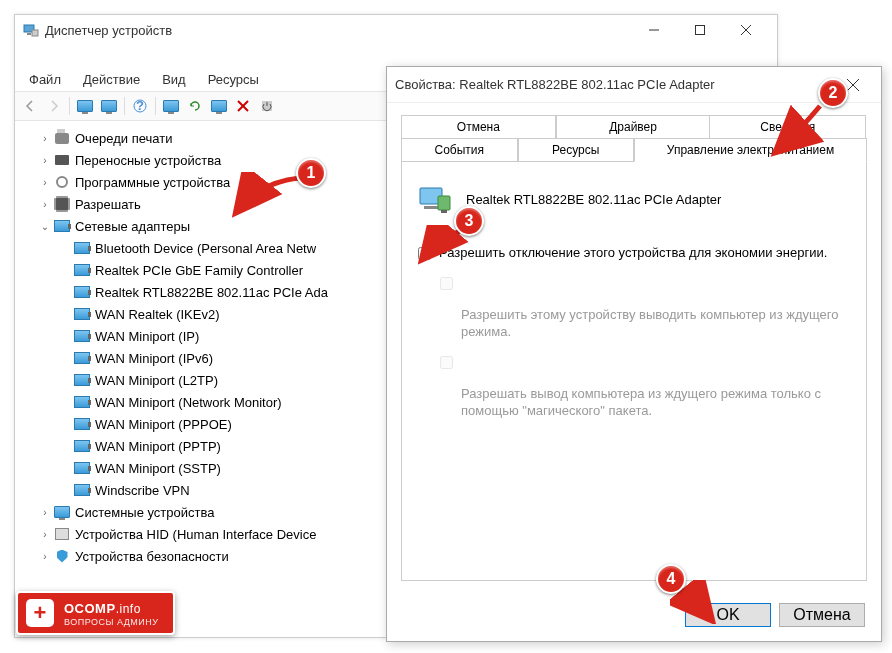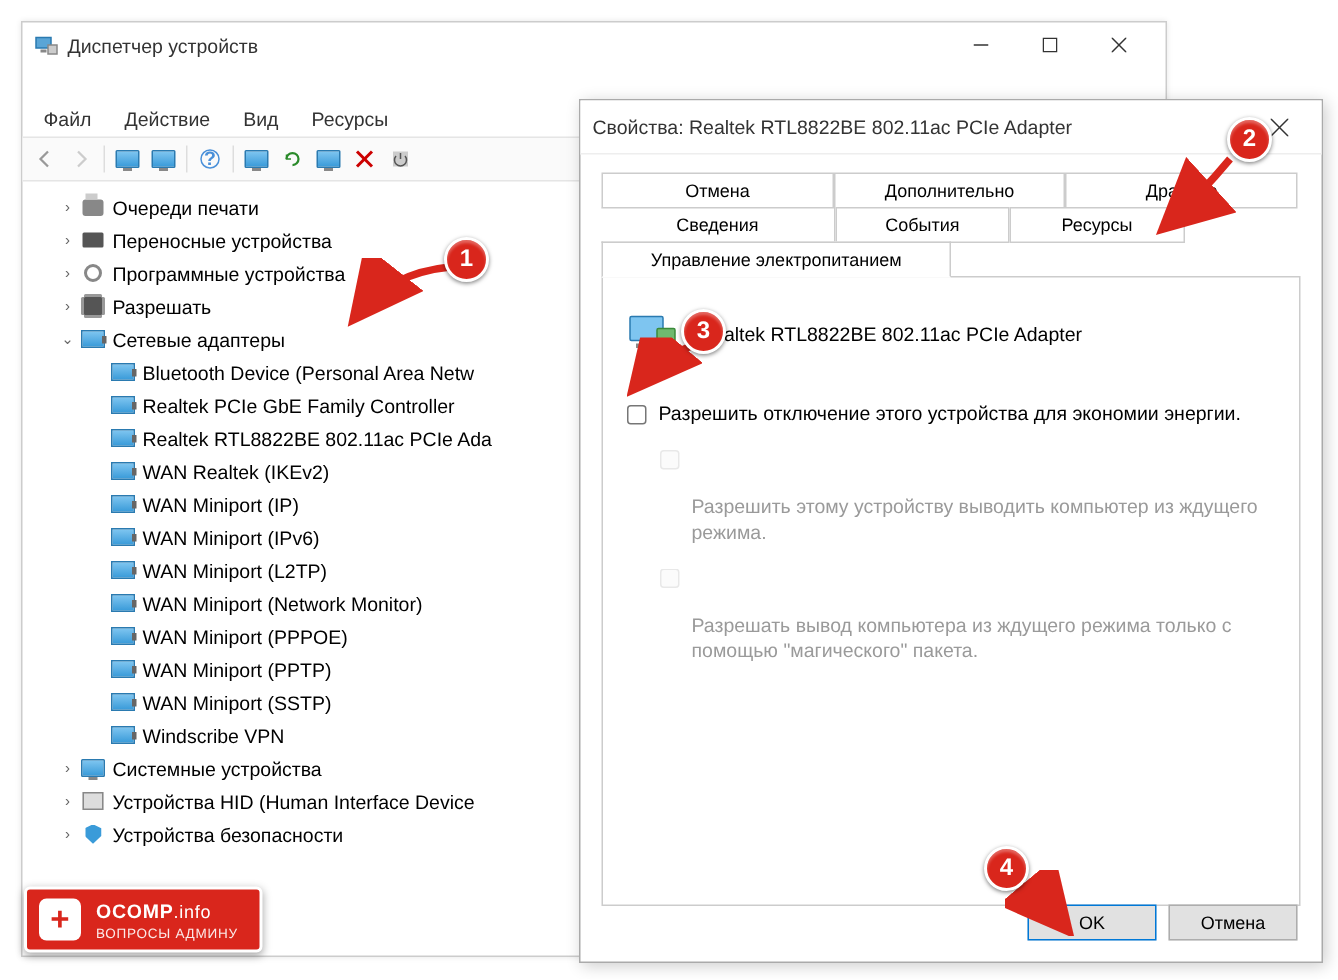--- a/index.html
+++ b/index.html
@@ -39,21 +39,21 @@
 .tab-panel { border: 1px solid #ccc; padding: 20px 16px; min-height: 420px; background: #fff; }
 .device-header { display: flex; align-items: center; gap: 14px; margin-bottom: 28px; }
 .device-header .big-icon { width: 34px; height: 34px; }
 .checkbox-row { display: flex; align-items: flex-start; gap: 8px; margin: 8px 0 12px 0; }
 .checkbox-row input { margin-top: 3px; }
 .checkbox-row .cb-label { line-height: 1.35; }
 .checkbox-row.disabled .cb-label { color: #9a9a9a; margin-top: 32px; }
 .checkbox-row.disabled input { opacity: 0.5; }
 .checkbox-row.sub { margin-left: 22px; }
 .dlg-buttons { position: absolute; bottom: 14px; right: 16px; display: flex; gap: 8px; }
-.dlg-btn { width: 86px; height: 24px; border: 1px solid #adadad; background: #e1e1e1; cursor: pointer; font-size: 12px; }
+.dlg-btn { width: 86px; height: 24px; border: 1px solid #adadad; background: #e1e1e1; cursor: pointer; font-size: 16px; }
 .dlg-btn.primary { border: 1px solid #0078d7; background: #e1e1e1; }
 
 
 .badge { position: absolute; width: 30px; height: 30px; border-radius: 50%; background: #d9261c; border: 2px solid #fff; box-shadow: 0 1px 3px rgba(0,0,0,0.5), inset 0 2px 2px rgba(255,255,255,0.3); color: #fff; font-weight: bold; display: flex; align-items: center; justify-content: center; font-size: 16px; z-index: 50; }
 .arrow { position: absolute; z-index: 49; pointer-events: none; }
 
 
 .watermark { position: absolute; left: 16px; bottom: 18px; background: #d9261c; color: #fff; padding: 6px 14px 6px 46px; border-radius: 4px; border: 2px solid #fff; box-shadow: 0 2px 6px rgba(0,0,0,0.35); z-index: 60; }
 .watermark .plus { position: absolute; left: 8px; top: 50%; transform: translateY(-50%); width: 28px; height: 28px; background: #fff; border-radius: 5px; display: flex; align-items: center; justify-content: center; color: #d9261c; font-weight: 900; font-size: 22px; }
 .watermark .line1 { font-weight: 800; font-size: 16px; letter-spacing: 0.5px; }
@@ -301,21 +301,20 @@
     <div class="close-btn">
         <svg width="12" height="12">
           <line x1="0" y1="0" x2="12" y2="12" stroke="#333"></line>
           <line x1="12" y1="0" x2="0" y2="12" stroke="#333"></line>
         </svg>
       </div>
   </div>
   <div class="dialog-body">
     <div class="tabs">
       <div class="tab row1">Отмена</div>
-      <div class="tab row1">Дополнительно</div>
       <div class="tab row1">Драйвер</div>
       <div class="tab row1" style="width:33.4%;border-left:none">Сведения</div>
       <div class="tab row2a">События</div>
       <div class="tab row2b">Ресурсы</div>
       <div class="tab active">Управление электропитанием</div>
     </div>
     <div class="tab-panel">
       <div class="device-header">
         <span class="big-icon">
           <svg width="34" height="34" viewBox="0 0 34 34">

